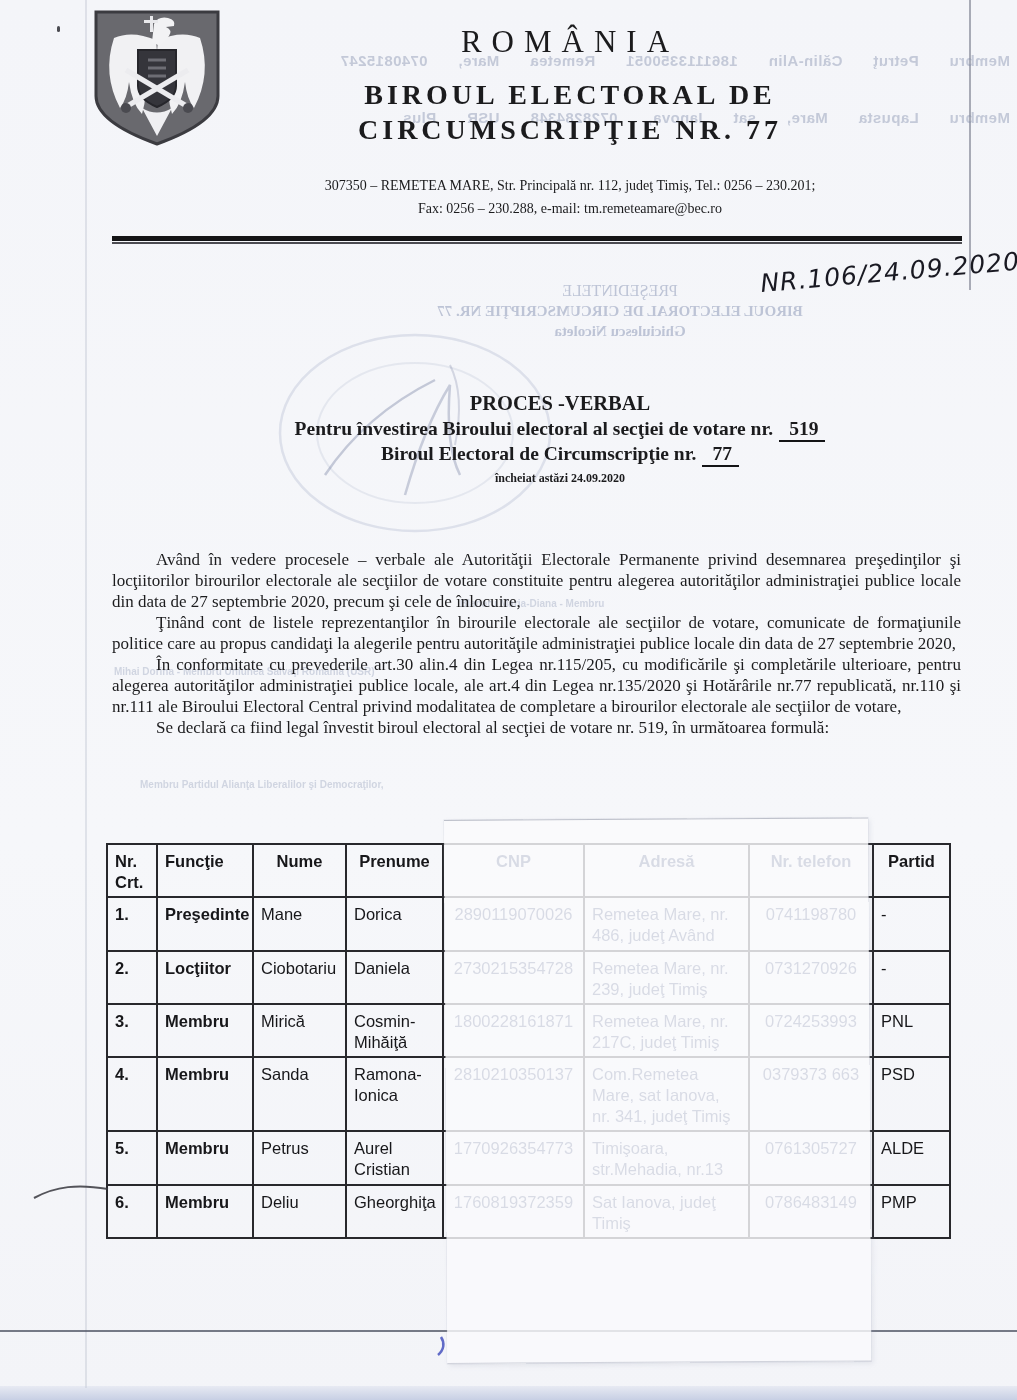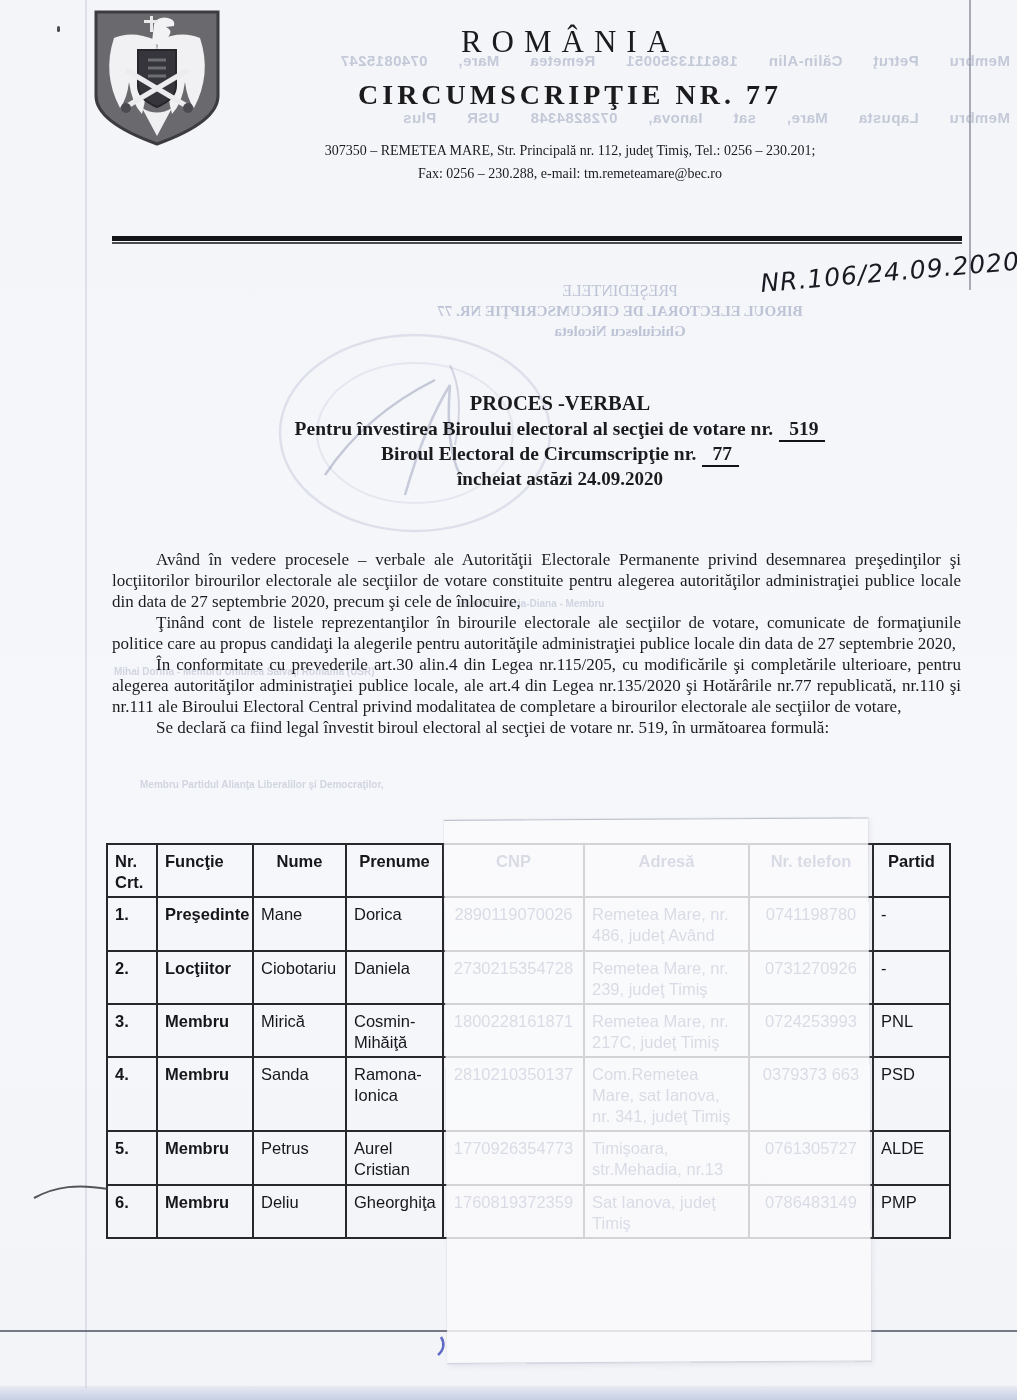--- a/index.html
+++ b/index.html
@@ -41,21 +41,21 @@
 
   .handwriting{left:760px;top:258px;width:256px;z-index:4;font-family:"DejaVu Sans",sans-serif;
                font-style:italic;font-size:25px;letter-spacing:1px;color:#191922;
                transform:rotate(-5deg);white-space:nowrap;}
 
   
   .title-block{left:160px;top:391px;width:800px;text-align:center;z-index:2;}
   .title-block div{font-weight:bold;}
   .t1{font-size:20.5px;line-height:25px;}
   .t2,.t3{font-size:19.5px;line-height:25px;}
-  .t4{font-size:19px;line-height:25px;text-align:center;}
+  .t4{font-size:12px;line-height:25px;text-align:center;}
   .u-num{border-bottom:2.5px solid #141416;padding:0 7px 1px 10px;margin-left:6px;text-align:center;}
 
   
   .body-block{left:112px;top:549px;width:849px;z-index:2;}
   .body-block p{margin:0;font-size:17px;line-height:21px;text-align:justify;text-indent:44px;color:#1c1c1e;}
 
   
   .tbl-wrap{left:106px;top:843px;z-index:2;}
   table.main{border-collapse:collapse;table-layout:fixed;width:843px;
              font-family:"Liberation Sans",sans-serif;font-size:16.5px;line-height:21px;color:#17171a;}
@@ -104,20 +104,21 @@
       <path d="M102 100 L38 62" stroke="#ececef" stroke-width="5"></path>
       <path d="M54 100 l15 28 15 -28 q-15 9 -30 0z" fill="#efeff2"></path>
       <circle cx="38" cy="100" r="5" fill="#4a4a50"></circle>
       <circle cx="100" cy="100" r="5" fill="#4a4a50"></circle>
     </svg>
   </div>
 
   <div class="abs hdr">
     <div class="hdr-country">ROMÂNIA</div>
     <div class="hdr-office">
+      <div>BIROUL ELECTORAL DE</div>
       <div>CIRCUMSCRIPŢIE NR. 77</div>
     </div>
     <div class="hdr-address">
       <div>307350 – REMETEA MARE, Str. Principală nr. 112, judeţ Timiş, Tel.: 0256 – 230.201;</div>
       <div>Fax: 0256 – 230.288, e-mail: tm.remeteamare@bec.ro</div>
     </div>
   </div>
 
   <div class="abs rule"></div>
 

